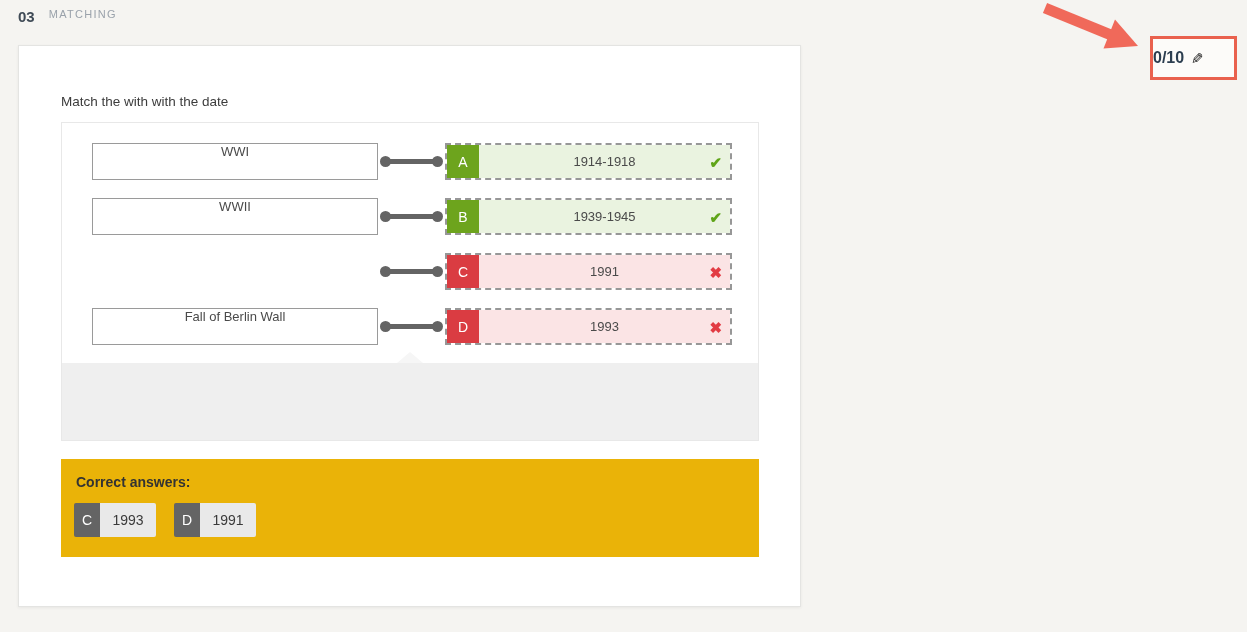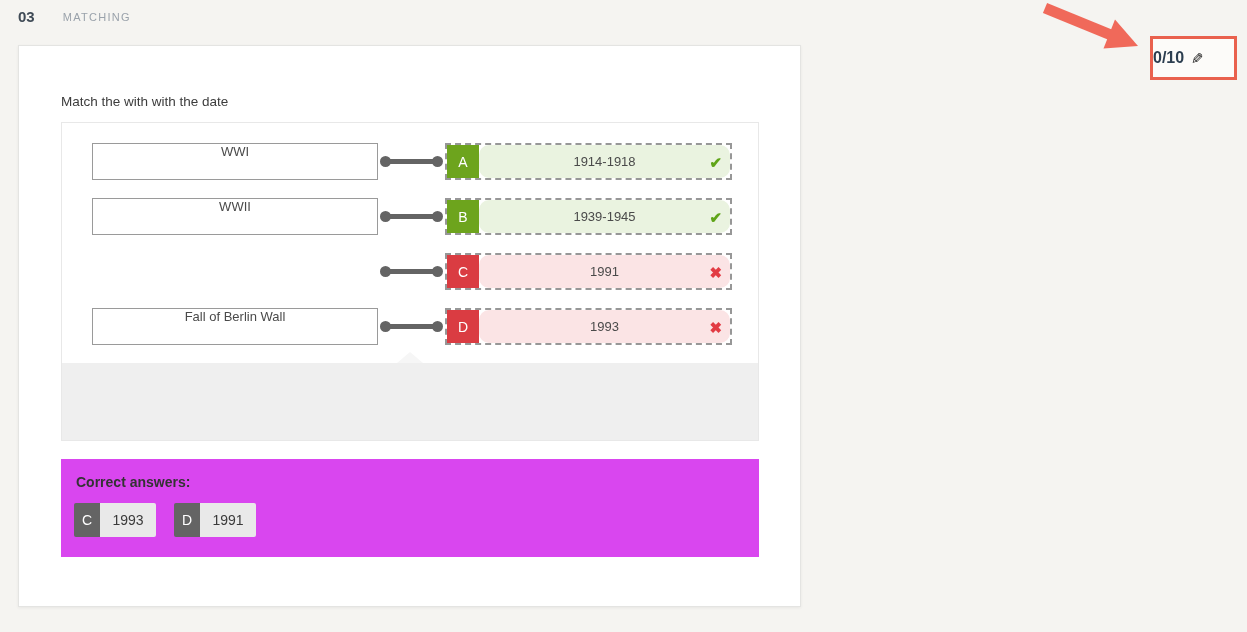--- a/index.html
+++ b/index.html
@@ -4,21 +4,21 @@
 <style>
   * { margin:0; padding:0; box-sizing:border-box; }
   html,body { width:1247px; height:632px; }
   body {
     position:relative;
     background:#f5f4f1;
     font-family:"Liberation Sans", sans-serif;
     overflow:hidden;
   }
   
-  .q-header { position:absolute; left:18px; top:8px; display:flex; align-items:center; gap:28px; }
+  .q-header { position:absolute; left:18px; top:8px; display:flex; align-items:flex-start; gap:14px; }
   .q-num { font-size:15px; font-weight:bold; color:#3f4a56; }
   .q-type { font-size:11px; color:#9aa2ab; letter-spacing:1.3px; }
 
   
   .score-badge {
     position:absolute; left:1150px; top:36px; width:87px; height:44px;
     background:#fcfbf9; border:3px solid #e9614e;
     display:flex; align-items:center; justify-content:flex-start; gap:7px;
     cursor:pointer;
   }
@@ -55,21 +55,21 @@
     position:absolute; left:383px; top:0; width:287px; height:37px;
     border:2px dashed #979797; display:flex; align-items:stretch;
     cursor:grab;
   }
   .answer-box .letter {
     width:32px; display:flex; align-items:center; justify-content:center;
     color:#fff; font-size:14px; flex:0 0 32px;
   }
   .answer-box .value {
     flex:1; display:flex; align-items:center; justify-content:center;
-    font-size:13px; color:#4a4a4a;border-radius:10px;
+    font-size:13px; color:#4a4a4a;
   }
   .answer-box.correct .letter { background:#6da41d; }
   .answer-box.correct .value  { background:#eaf3e0; }
   .answer-box.incorrect .letter { background:#da3c42; }
   .answer-box.incorrect .value  { background:#fbe4e5; }
   .result-icon { position:absolute; right:8px; top:50%; transform:translateY(-50%); font-size:15px; font-weight:bold; line-height:1; }
   .result-icon.check { color:#5fa418; }
   .result-icon.cross { color:#e23c44; }
 
   
@@ -77,21 +77,21 @@
   .notch {
     position:absolute; left:50%; top:-11px; transform:translateX(-50%);
     width:0; height:0;
     border-left:13px solid transparent; border-right:13px solid transparent;
     border-bottom:11px solid #f6f6f6;
   }
 
   
   .correct-box {
     position:absolute; left:42px; top:413px; width:698px; height:98px;
-    background:#d946ef;
+    background:#eab308;
   }
   .correct-label { position:absolute; left:15px; top:15px; font-size:14px; font-weight:600; color:#333; }
   .chips { position:absolute; left:13px; top:44px; display:flex; gap:18px; }
   .chip { display:flex; height:34px; }
   .chip .chip-letter {
     width:26px; background:#646464; color:#fff; font-size:14px;
     display:flex; align-items:center; justify-content:center;
     border-radius:2px 0 0 2px;
   }
   .chip .chip-value {

